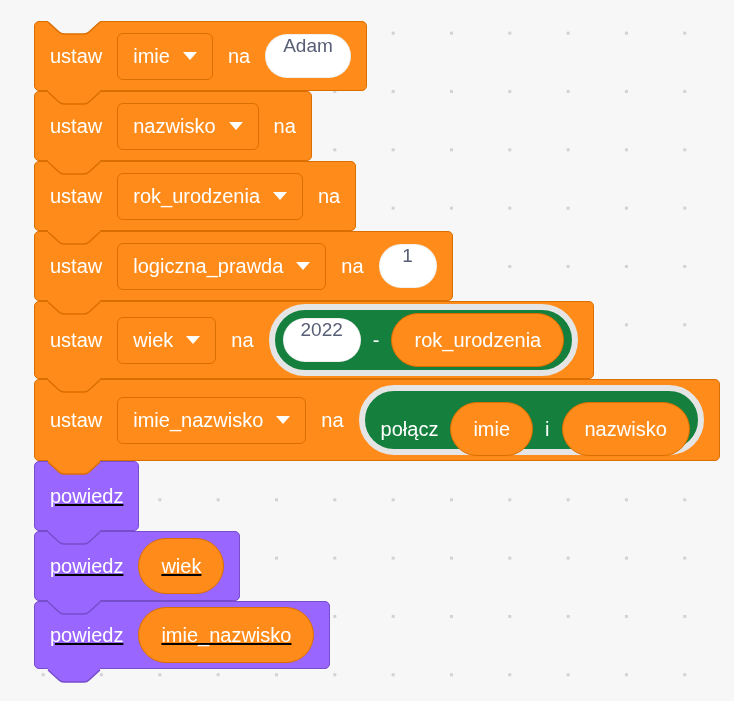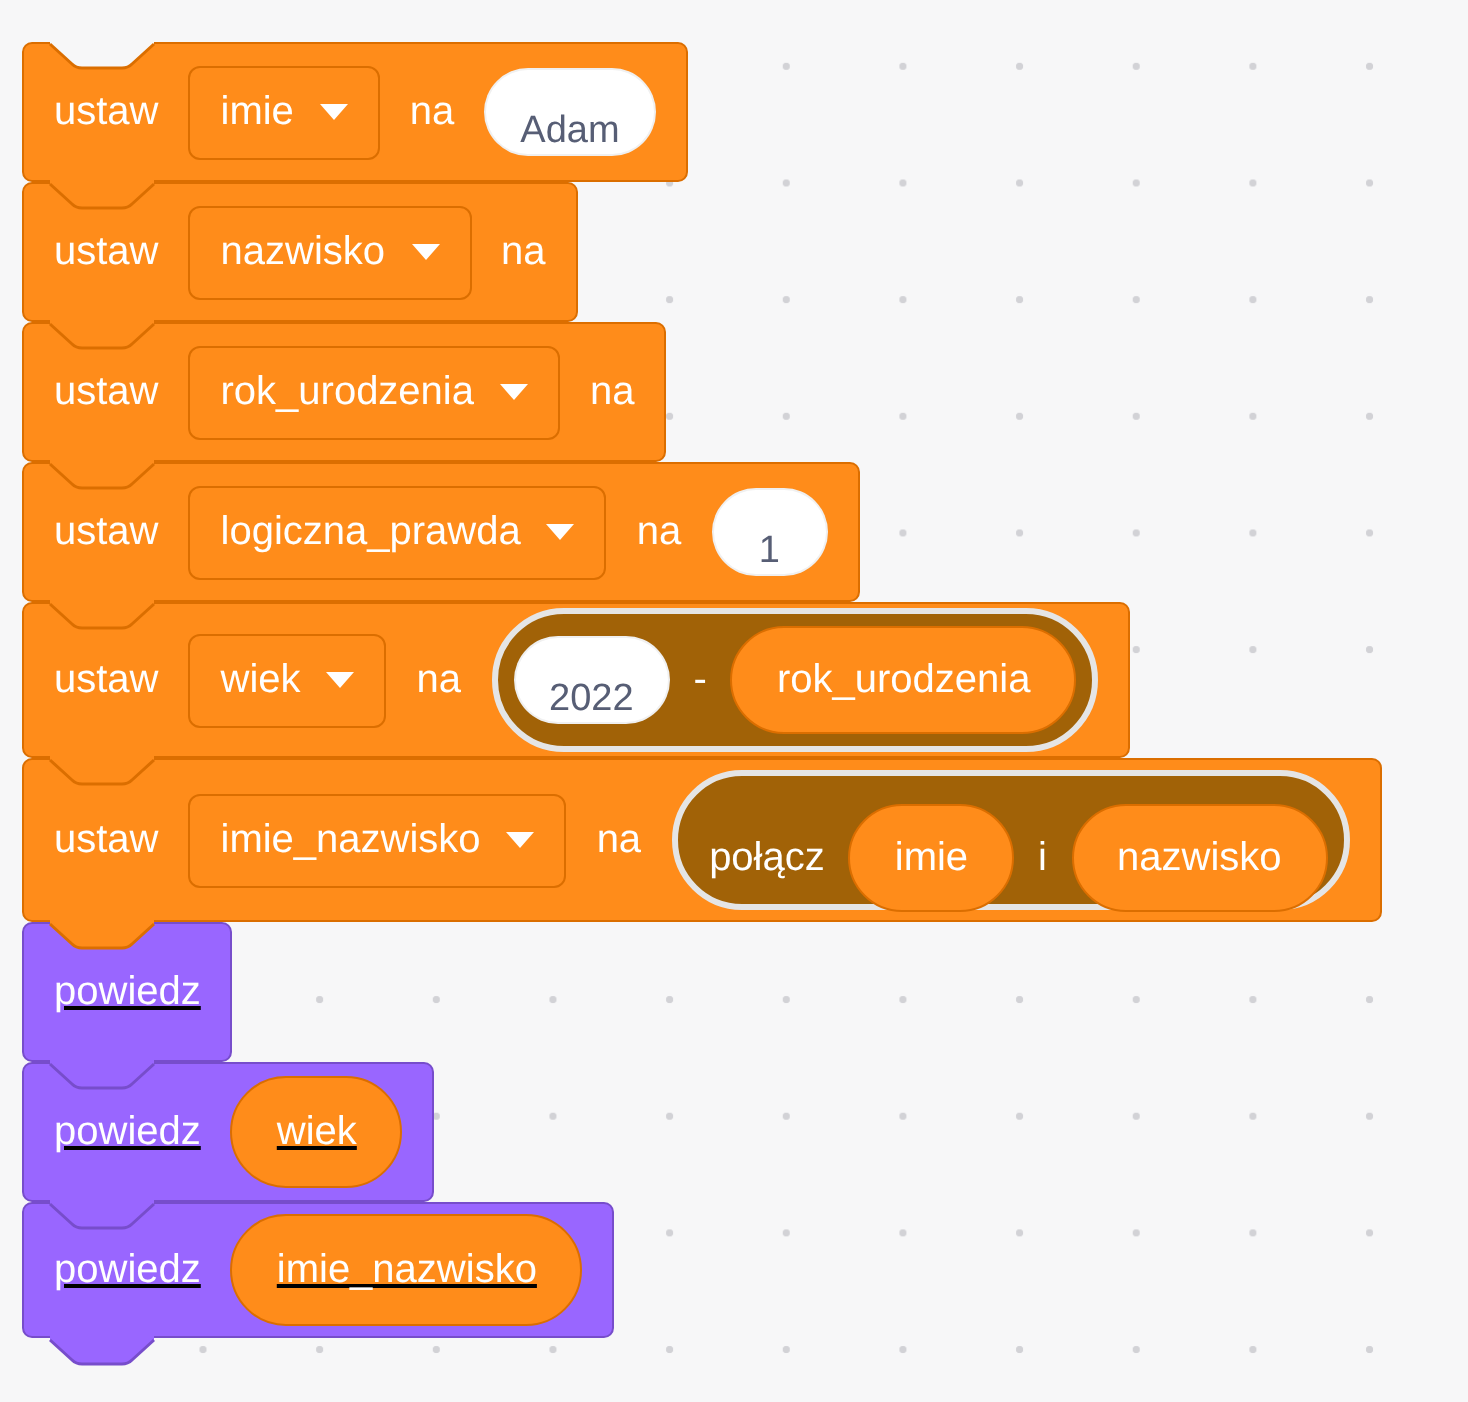--- a/index.html
+++ b/index.html
@@ -9,47 +9,48 @@
     background-image:radial-gradient(circle,#d2d2d6 1.7px,rgba(0,0,0,0) 2px);
     background-size:58.33px 58.33px;
     background-position:14px 4px;
     font-family:"Liberation Sans",sans-serif;
   }
   .stack{position:absolute;left:11px;top:21px;display:flex;flex-direction:column;align-items:flex-start;}
   .block{
     position:relative;display:flex;align-items:center;gap:15px;
     padding:0 15px;border-radius:5px;box-sizing:border-box;width:max-content;
     cursor:grab;
+    margin-left:23px;
   }
   .block.orange{background:#FF8C1A;border:1px solid #DB6E00;}
   .block.purple{background:#9966FF;border:1px solid #774DCB;text-decoration:underline;}
   .h70{height:70px}.h78{height:78px}.h82{height:82px}.h68{height:68px}
   .lbl{color:#ffffff;font-size:20px;white-space:nowrap;}
   .dropdown{
     display:flex;align-items:center;gap:13px;height:45px;padding:0 15px;
     border:1px solid #DB6E00;border-radius:6px;color:#fff;font-size:20px;
     white-space:nowrap;cursor:pointer;
   }
   .caret{width:0;height:0;border-left:7px solid rgba(0,0,0,0);border-right:7px solid rgba(0,0,0,0);border-top:8px solid #fff;}
   .oval{
-    display:flex;align-items:flex-end;justify-content:center;
+    display:flex;align-items:flex-start;justify-content:center;
     height:44px;min-width:58px;padding:0 17px;box-sizing:border-box;
     background:#fff;border:1px solid rgba(0,0,0,0.06);border-radius:22px;
     color:#575E75;font-size:19px;white-space:nowrap;cursor:text;
   }
   .reporter{
     display:flex;align-items:center;justify-content:center;
     height:56px;min-width:78px;padding:0 22px;box-sizing:border-box;
     background:#FF8C1A;border:1px solid #DB6E00;border-radius:28px;
     color:#fff;font-size:20px;white-space:nowrap;cursor:grab;
   }
   .reporter.in-op{height:54px;}
   .op{
     display:flex;align-items:center;gap:12px;box-sizing:border-box;
-    background:#a16207;border:3px solid #e5e5e5;border-radius:36px;cursor:grab;
+    background:#15803d;border:6px solid #e5e5e5;border-radius:36px;cursor:grab;
   }
   .op.minus{height:72px;padding:0 8px;}
   .op.join{height:70px;padding:18px 8px 0 16px;}
   .notch,.bump{position:absolute;left:13px;overflow:visible;pointer-events:none;}
   .notch{top:-3px;}
   .bump{bottom:-14px;}
   .fill-bg{fill:#f7f7f8;}
   .fill-orange{fill:#FF8C1A;}
   .fill-purple{fill:#9966FF;}
   .stroke-orange{stroke:#DB6E00;}

